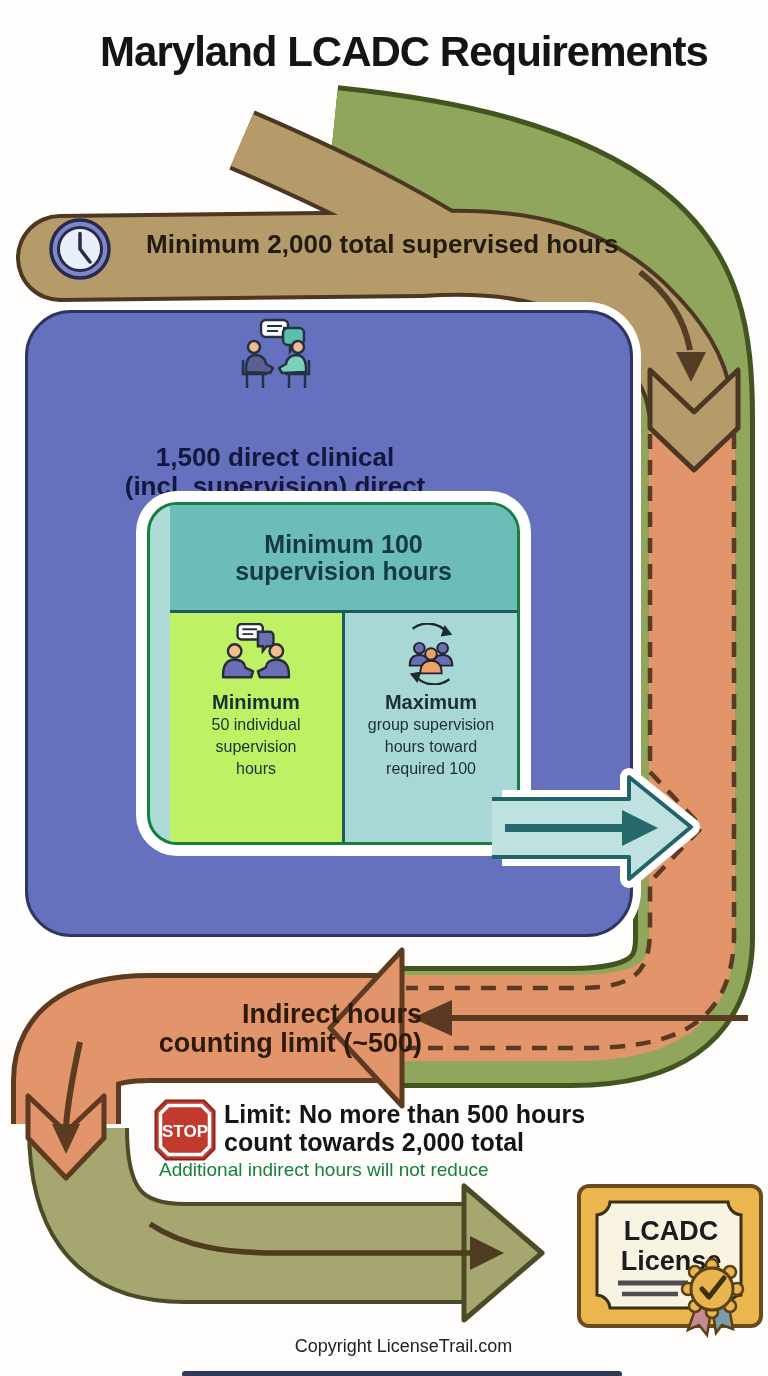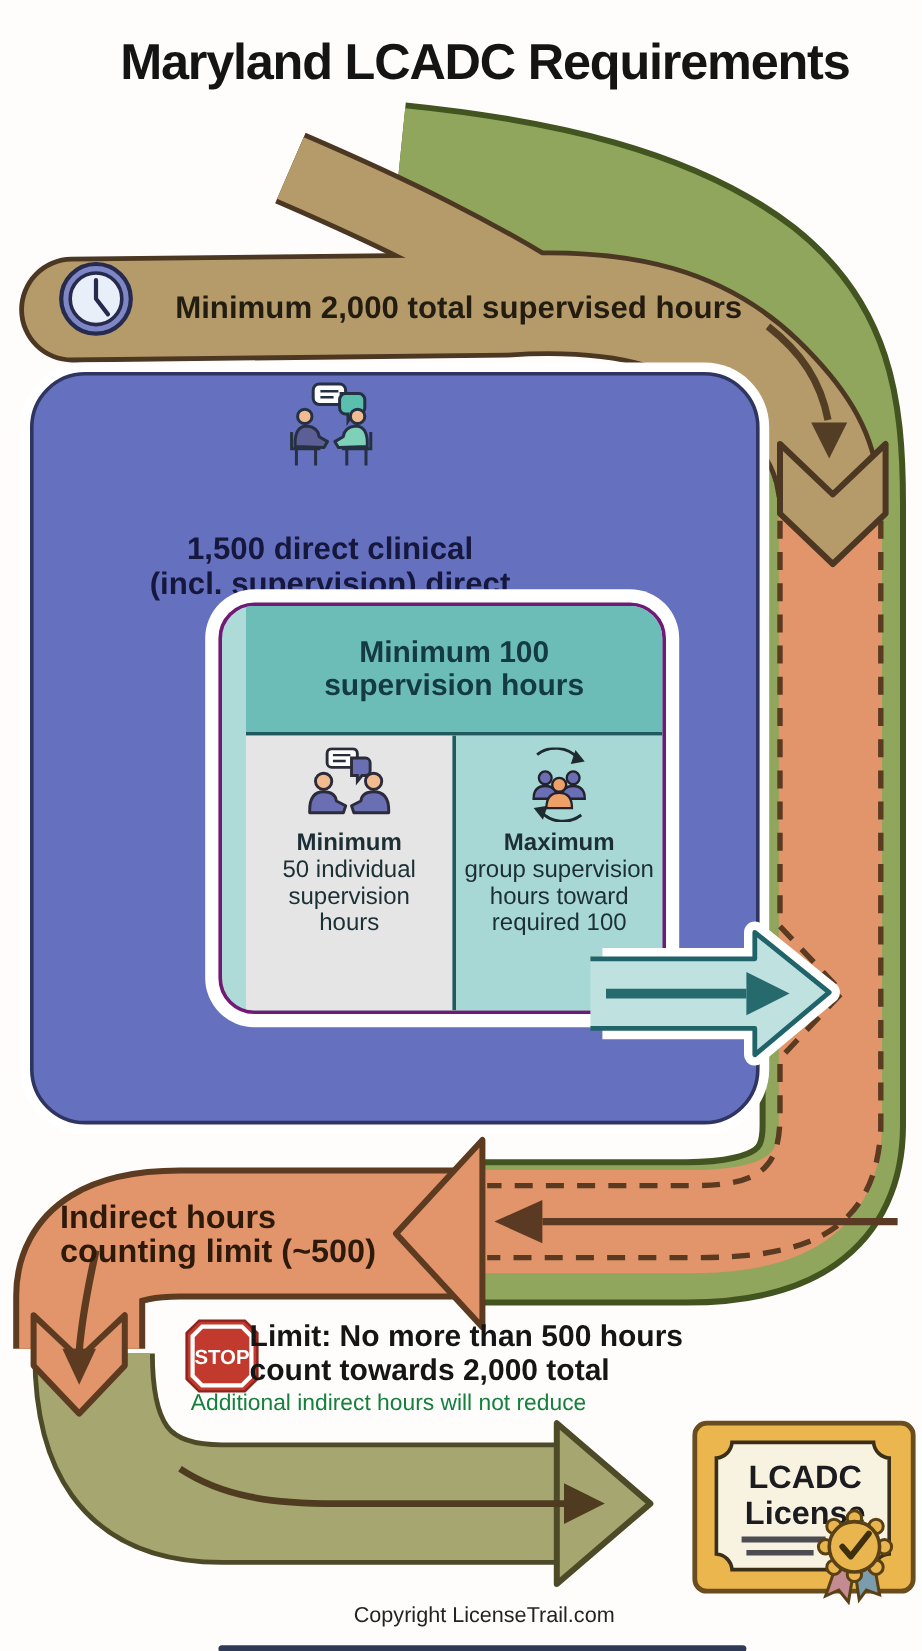--- a/index.html
+++ b/index.html
@@ -8,55 +8,55 @@
     background:#fffdfb;font-family:"Liberation Sans",sans-serif;
   }
   #bg-svg,#overlay-svg{position:absolute;left:0;top:0;}
   #overlay-svg{z-index:30;pointer-events:none;}
   .abs{position:absolute;padding-left:20px;}
   .page-title{
     left:0;top:28px;width:768px;text-align:center;
     font-size:42px;font-weight:bold;letter-spacing:-1px;color:#141414;z-index:5;
   }
   .band1-label{
-    left:126px;top:229px;font-size:26px;font-weight:bold;color:#231c10;z-index:5;white-space:nowrap;margin-top:12px;
+    left:126px;top:229px;font-size:26px;font-weight:bold;color:#231c10;z-index:5;white-space:nowrap;
   }
   .blue-box{
     left:25px;top:310px;width:582px;height:621px;
     background:#6571bf;border:3px solid #2e3561;border-radius:46px;
     box-shadow:0 0 0 8px #ffffff;z-index:10;
   }
   .blue-box-text{
     left:55px;top:396px;width:400px;text-align:center;
     font-size:26px;font-weight:bold;color:#15173c;line-height:29px;z-index:12;margin-top:47px;
   }
   .session-icon-wrap{left:217px;top:318px;z-index:12;}
   .teal-box{
     left:147px;top:502px;width:347px;height:337px;
-    border:3px solid #701a75;border-radius:30px;overflow:hidden;
-    box-shadow:0 0 0 11px #ffffff;z-index:15;background:#aedbd8;margin-left:35px;
+    border:3px solid #15803d;border-radius:30px;overflow:hidden;
+    box-shadow:0 0 0 11px #ffffff;z-index:15;background:#aedbd8;
   }
   .teal-header{
     height:105px;background:#6cbcb7;border-bottom:3px solid #215a5e;
     display:flex;flex-direction:column;align-items:center;justify-content:center;
   }
   .teal-header div{font-size:25px;font-weight:bold;color:#143a44;line-height:27px;}
   .teal-cols{display:flex;height:229px;}
   .teal-col{flex:1;display:flex;flex-direction:column;align-items:center;padding-top:10px;}
-  .teal-col.left{background:#e5e5e5;border-right:3px solid #215a5e;}
+  .teal-col.left{background:#bef264;border-right:3px solid #215a5e;}
   .teal-col.right{background:#a8d8d5;}
   .col-title{font-size:20px;font-weight:bold;color:#1c2f35;margin-top:6px;}
-  .col-line{font-size:20px;color:#1c2f35;line-height:22px;}
+  .col-line{font-size:16px;color:#1c2f35;line-height:22px;}
   .indirect-label{
-    left:30px;top:1000px;width:372px;text-align:left;
+    left:30px;top:1000px;width:372px;text-align:right;
     font-size:27px;font-weight:bold;color:#2e1a0b;line-height:29px;z-index:20;
   }
   .stop-wrap{left:133px;top:1098px;z-index:20;}
   .limit-bold{
-    left:188px;top:1100px;font-size:25px;font-weight:bold;color:#151515;line-height:28px;z-index:20;white-space:nowrap;
+    left:204px;top:1100px;font-size:25px;font-weight:bold;color:#151515;line-height:28px;z-index:20;white-space:nowrap;
   }
   .limit-note{
     left:139px;top:1158px;font-size:19px;color:#15803d;line-height:23px;z-index:20;white-space:nowrap;
   }
   .limit-note b{font-weight:bold;}
   .cert-wrap{left:556px;top:1183px;z-index:20;}
   .copyright{
     left:0;top:1336px;width:767px;text-align:center;font-size:18px;color:#232323;z-index:20;
   }
   .bottom-strip{

